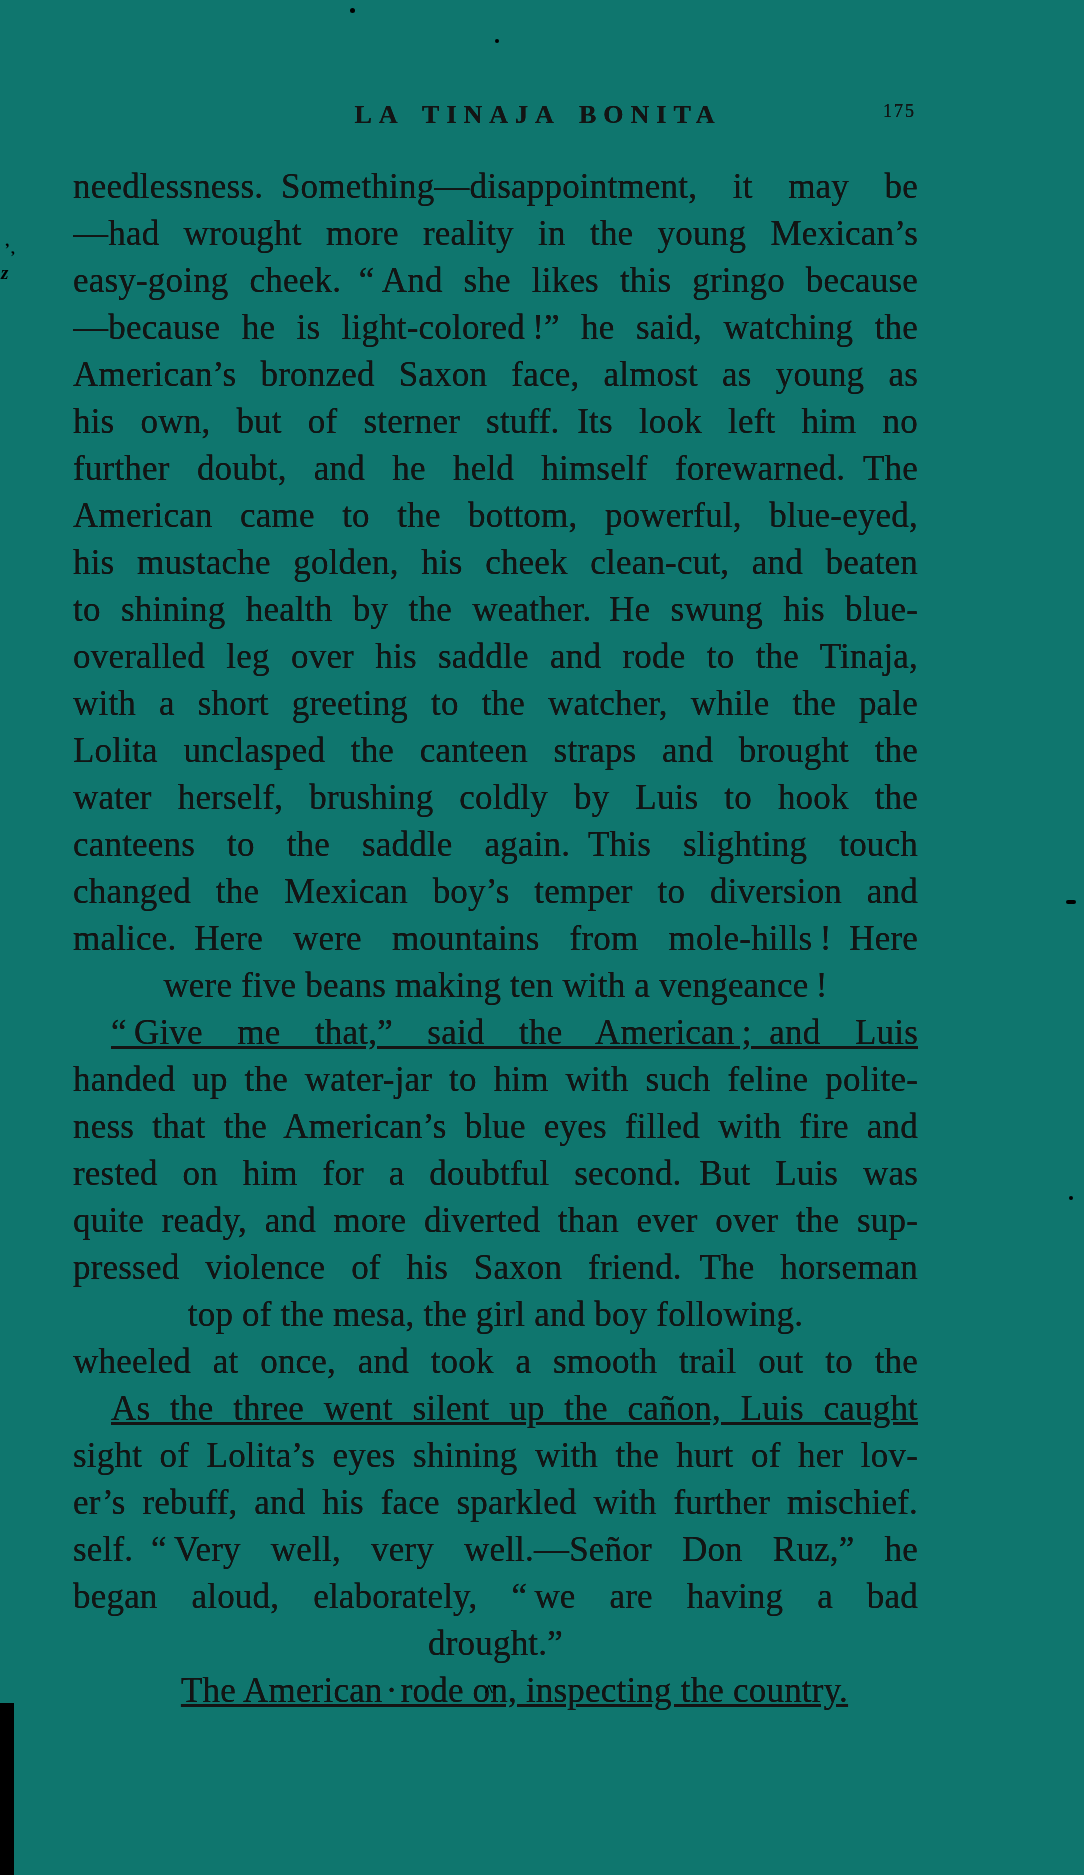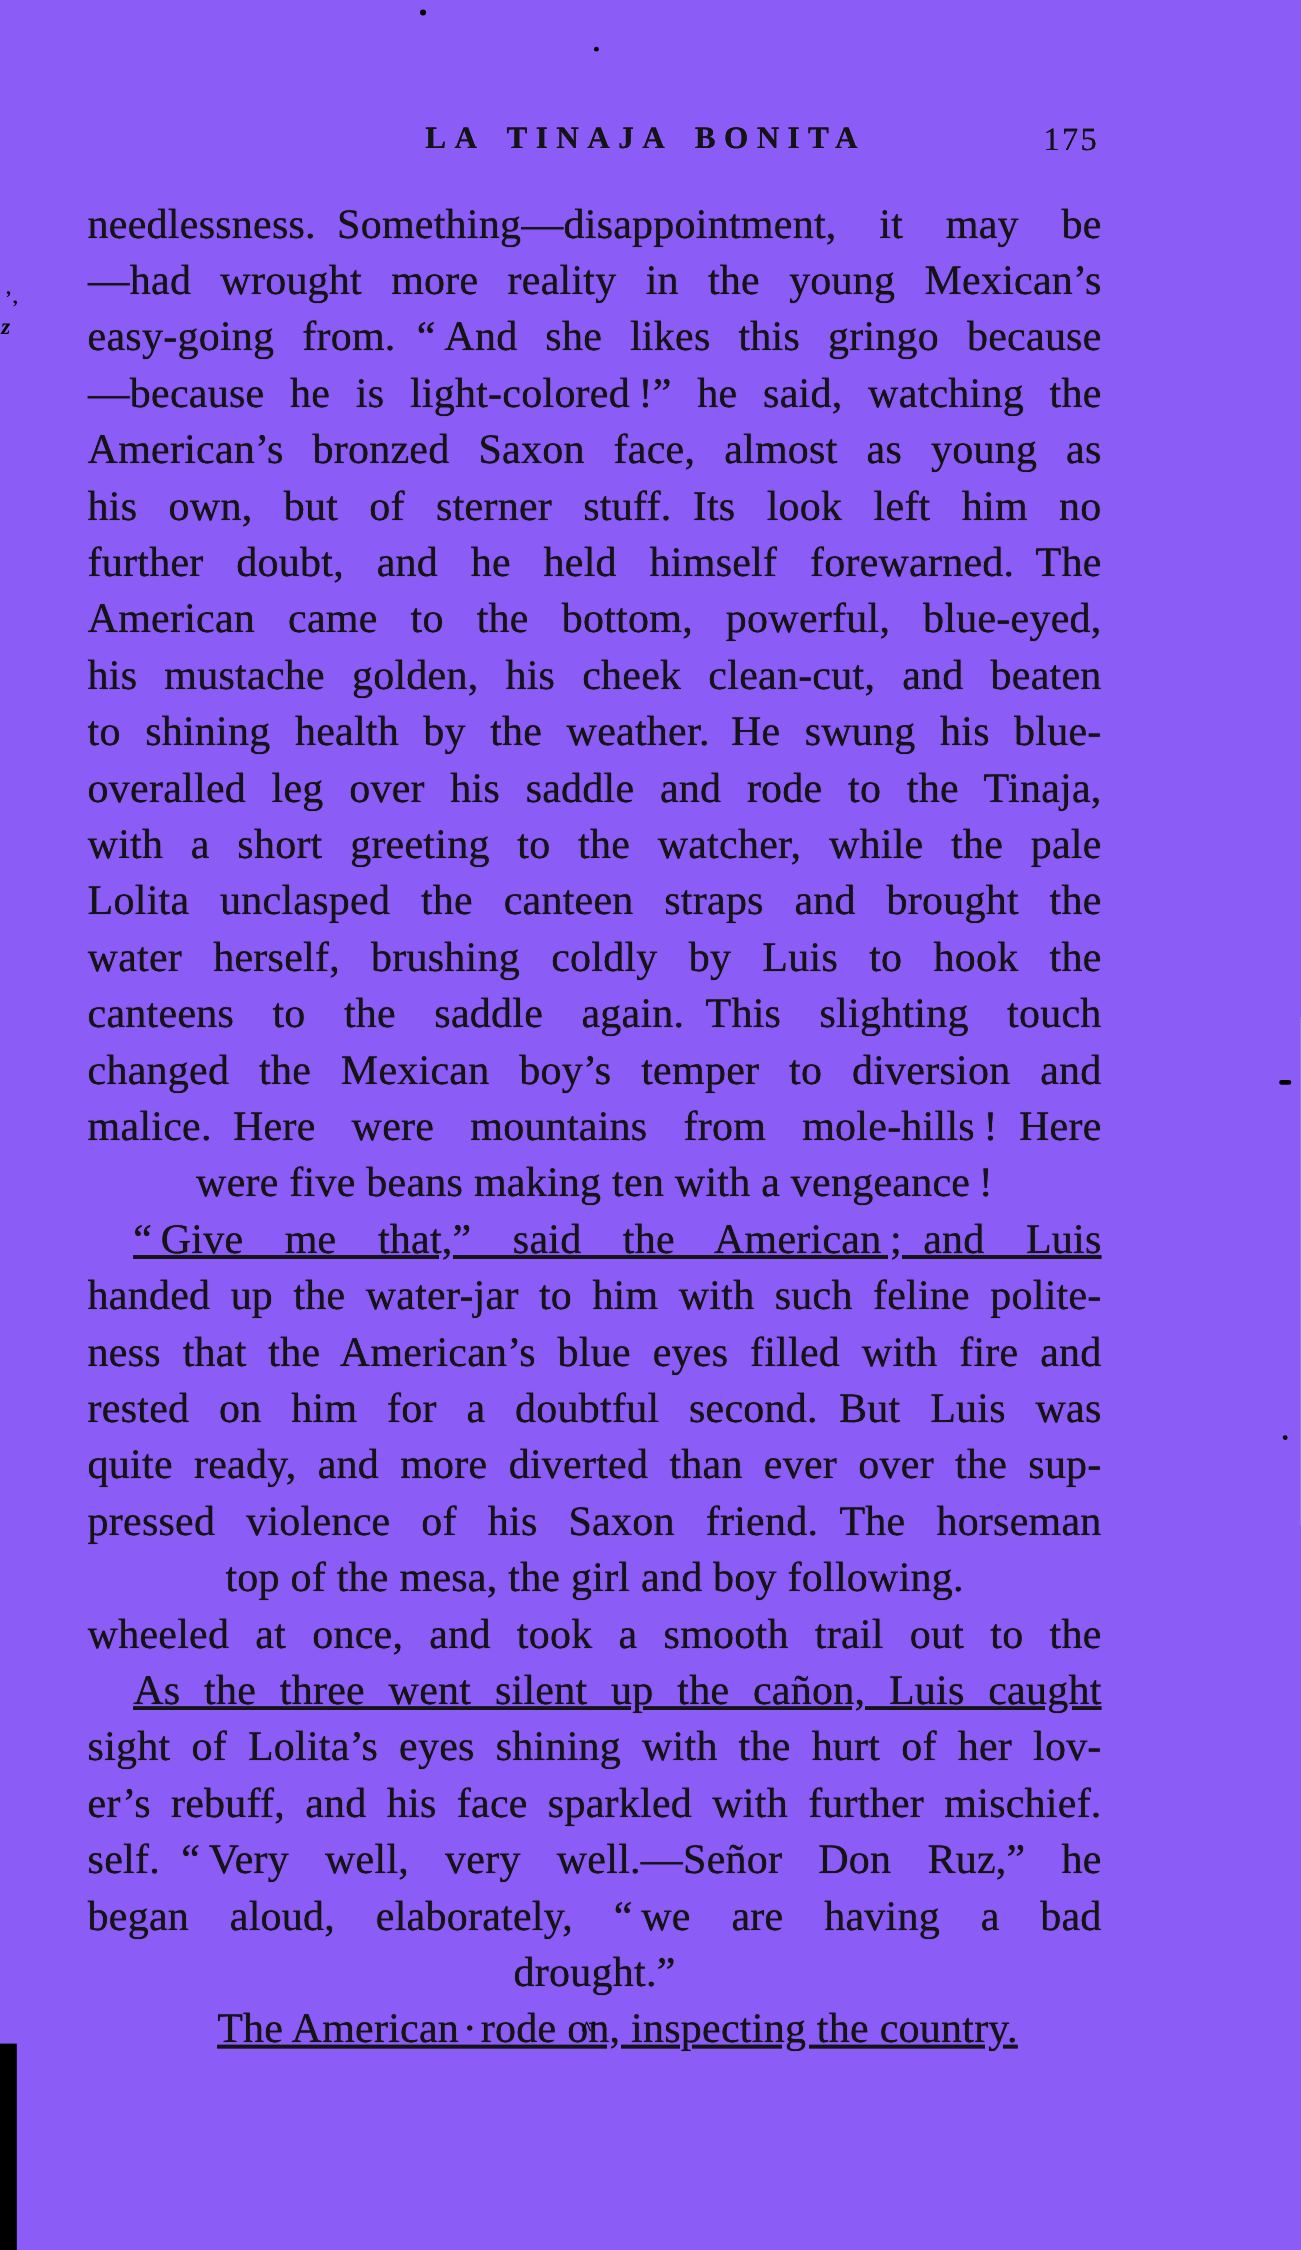--- a/index.html
+++ b/index.html
@@ -1,21 +1,21 @@
 <!DOCTYPE html>
 <html><head>
 <meta charset="utf-8">
 <style>
   html,body{margin:0;padding:0;}
   body{background:#ffffff;}
   .page{
     position:relative;
     width:1084px;
     height:1875px;
-    background:#8b5cf6;
+    background:#0f766e;
     overflow:hidden;
     font-family:"Liberation Serif", serif;
     color:#141414;
   }
   
   .running-head{
     position:absolute;
     top:100px; left:73px; width:845px; height:34px;
   }
   .head-title{
@@ -25,21 +25,21 @@
     font-size:26px;
     font-weight:bold;
     letter-spacing:7px;
     word-spacing:6px;
     white-space:nowrap;
     text-shadow:0 0 0.5px rgba(0,0,0,.85);
   }
   .page-num{
     position:absolute;
     right:2px; top:1px;
-    font-size:27px;
+    font-size:18px;
     letter-spacing:2px;
     text-shadow:0 0 0.5px rgba(0,0,0,.85);
   }
   
   .text-block{
     position:absolute;
     left:73px; top:163px; width:845px;
     font-size:35px;
     line-height:47px;
     letter-spacing:0.2px;
@@ -75,21 +75,21 @@
 <div class="page">
 
   <div class="running-head">
     <span class="head-title">LA TINAJA BONITA</span>
     <span class="page-num">175</span>
   </div>
 
   <div class="text-block" id="text-block">
       <div class="line j">needlessness. Something—disappointment, it may be</div>
       <div class="line j">—had wrought more reality in the young Mexican’s</div>
-      <div class="line j">easy-going from. “ And she likes this gringo because</div>
+      <div class="line j">easy-going cheek. “ And she likes this gringo because</div>
       <div class="line j">—because he is light-colored !” he said, watching the</div>
       <div class="line j">American’s bronzed Saxon face, almost as young as</div>
       <div class="line j">his own, but of sterner stuff. Its look left him no</div>
       <div class="line j">further doubt, and he held himself forewarned. The</div>
       <div class="line j">American came to the bottom, powerful, blue-eyed,</div>
       <div class="line j">his mustache golden, his cheek clean-cut, and beaten</div>
       <div class="line j">to shining health by the weather. He swung his blue-</div>
       <div class="line j">overalled leg over his saddle and rode to the Tinaja,</div>
       <div class="line j">with a short greeting to the watcher, while the pale</div>
       <div class="line j">Lolita unclasped the canteen straps and brought the</div>

